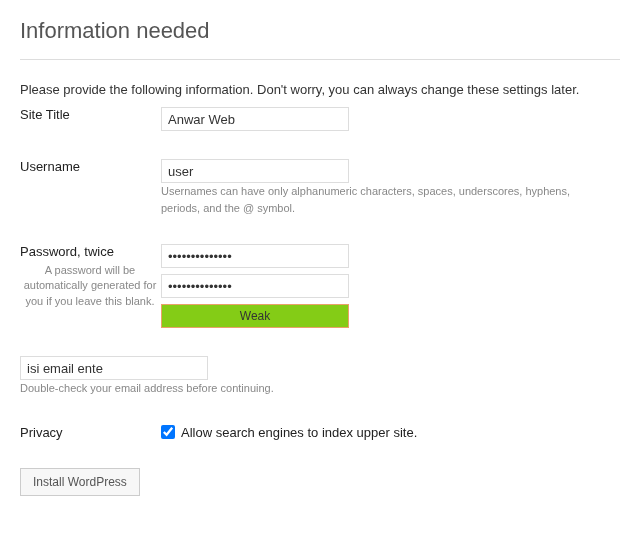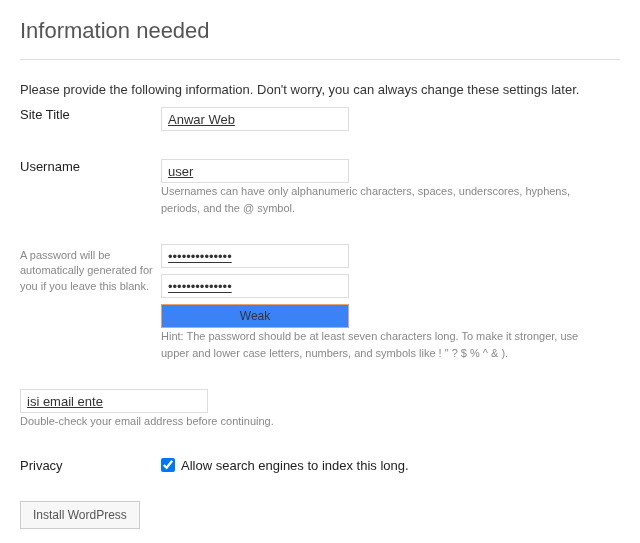--- a/index.html
+++ b/index.html
@@ -3,26 +3,26 @@
   <meta charset="utf-8">
   <style>
     * { box-sizing: border-box; margin: 0; padding: 0; }
     body { font-family: "Segoe UI", Arial, sans-serif; font-size: 13px; color: #333; background: #fff; padding: 18px 20px; width: 640px; }
     h1 { font-size: 22px; font-weight: 400; color: #555; margin-bottom: 15px; }
     hr.rule { border: none; border-top: 1px solid #ddd; margin-bottom: 22px; }
     p.intro { font-size: 13px; color: #333; margin-bottom: 10px; }
     .row { display: flex; gap: 1px; margin-bottom: 28px; align-items: flex-start; }
     .row:last-of-type { }
     .label-col { width: 140px; font-size: 13px; color: #222; }
-    .label-help { font-size: 11px; color: #888; line-height: 1.4; margin-top: 4px; }
+    .label-help { font-size: 11px; color: #888; line-height: 1.4; margin-top: 4px; text-align: center; }
     .field-col { flex: 1; }
-    .text-input { width: 188px; height: 24px; border: 1px solid #ddd; padding: 2px 6px; font-size: 13px; color: #333; font-family: inherit; display: block; text-decoration: underline; }
+    .text-input { width: 188px; height: 24px; border: 1px solid #ddd; padding: 2px 6px; font-size: 13px; color: #333; font-family: inherit; display: block; }
     .text-input + .text-input { margin-top: 6px; }
     .help { font-size: 11px; color: #888; line-height: 1.5; max-width: 440px; }
-    .strength { width: 188px; height: 24px; margin-top: 6px; background: #3b82f6; border: 1px solid #e9a069; display: flex; align-items: center; justify-content: center; font-size: 12px; color: #333; }
+    .strength { width: 188px; height: 24px; margin-top: 6px; background: #84cc16; border: 1px solid #e9a069; display: flex; align-items: center; justify-content: center; font-size: 12px; color: #333; }
     .checkbox-row { display: flex; align-items: center; gap: 6px; }
     .checkbox-row input { width: 14px; height: 14px; }
     .checkbox-row label { font-size: 13px; color: #222; }
     .install-btn { border: 1px solid #ccc; background: #f7f7f7; padding: 6px 12px; font-size: 12px; color: #555; cursor: pointer; font-family: inherit; }
   </style>
 </head>
 <body>
 
 
 
@@ -40,43 +40,43 @@
 <div class="row">
   <div class="label-col">Username</div>
   <div class="field-col">
     <input type="text" class="text-input" value="user" style="">
     <div class="help">Usernames can have only alphanumeric characters, spaces, underscores, hyphens, periods, and the @ symbol.</div>
   </div>
 </div>
 
 <div class="row">
   <div class="label-col">
+    <div>Password, twice</div>
     <div class="label-help">A password will be automatically generated for you if you leave this blank.</div>
   </div>
   <div class="field-col">
     <input type="password" class="text-input" value="••••••••••••••" style="">
     <input type="password" class="text-input" value="••••••••••••••" style="">
     <div class="strength">Weak</div>
-    <div class="help">Hint: The password should be at least seven characters long. To make it stronger, use upper and lower case letters, numbers, and symbols like ! " ? $ % ^ &amp; ).</div>
   </div>
 </div>
 
 <div class="row">
   <div class="field-col">
     <input type="text" class="text-input" value="isi email ente" style="">
     <div class="help">Double-check your email address before continuing.</div>
   </div>
 </div>
 
 <div class="row">
   <div class="label-col">Privacy</div>
   <div class="field-col">
     <div class="checkbox-row">
       <input type="checkbox" checked="" style="">
-      <label>Allow search engines to index this long.</label>
+      <label>Allow search engines to index upper site.</label>
     </div>
   </div>
 </div>
 
 <button class="install-btn">Install WordPress</button>
 
 
 
 
 </body></html>

